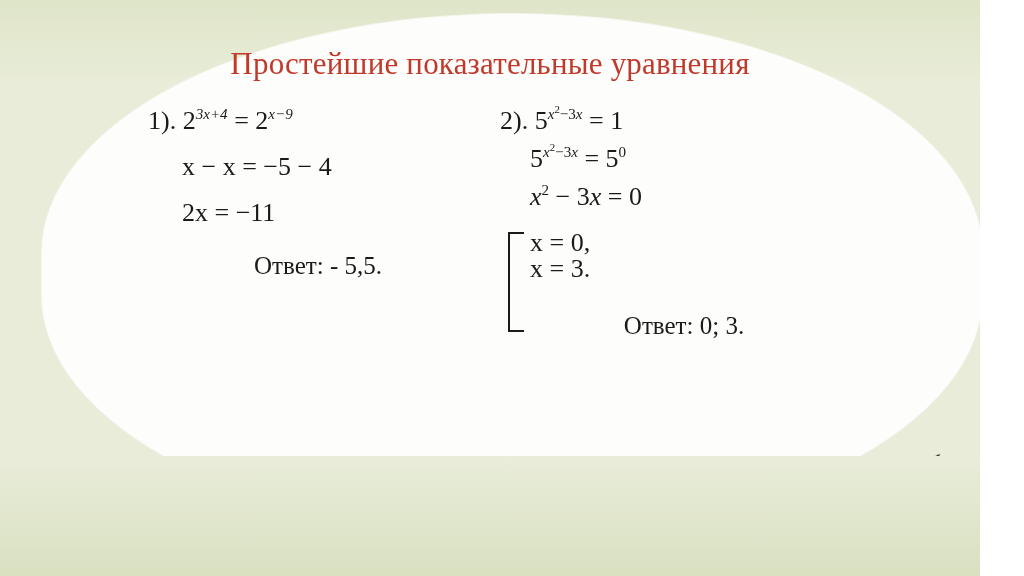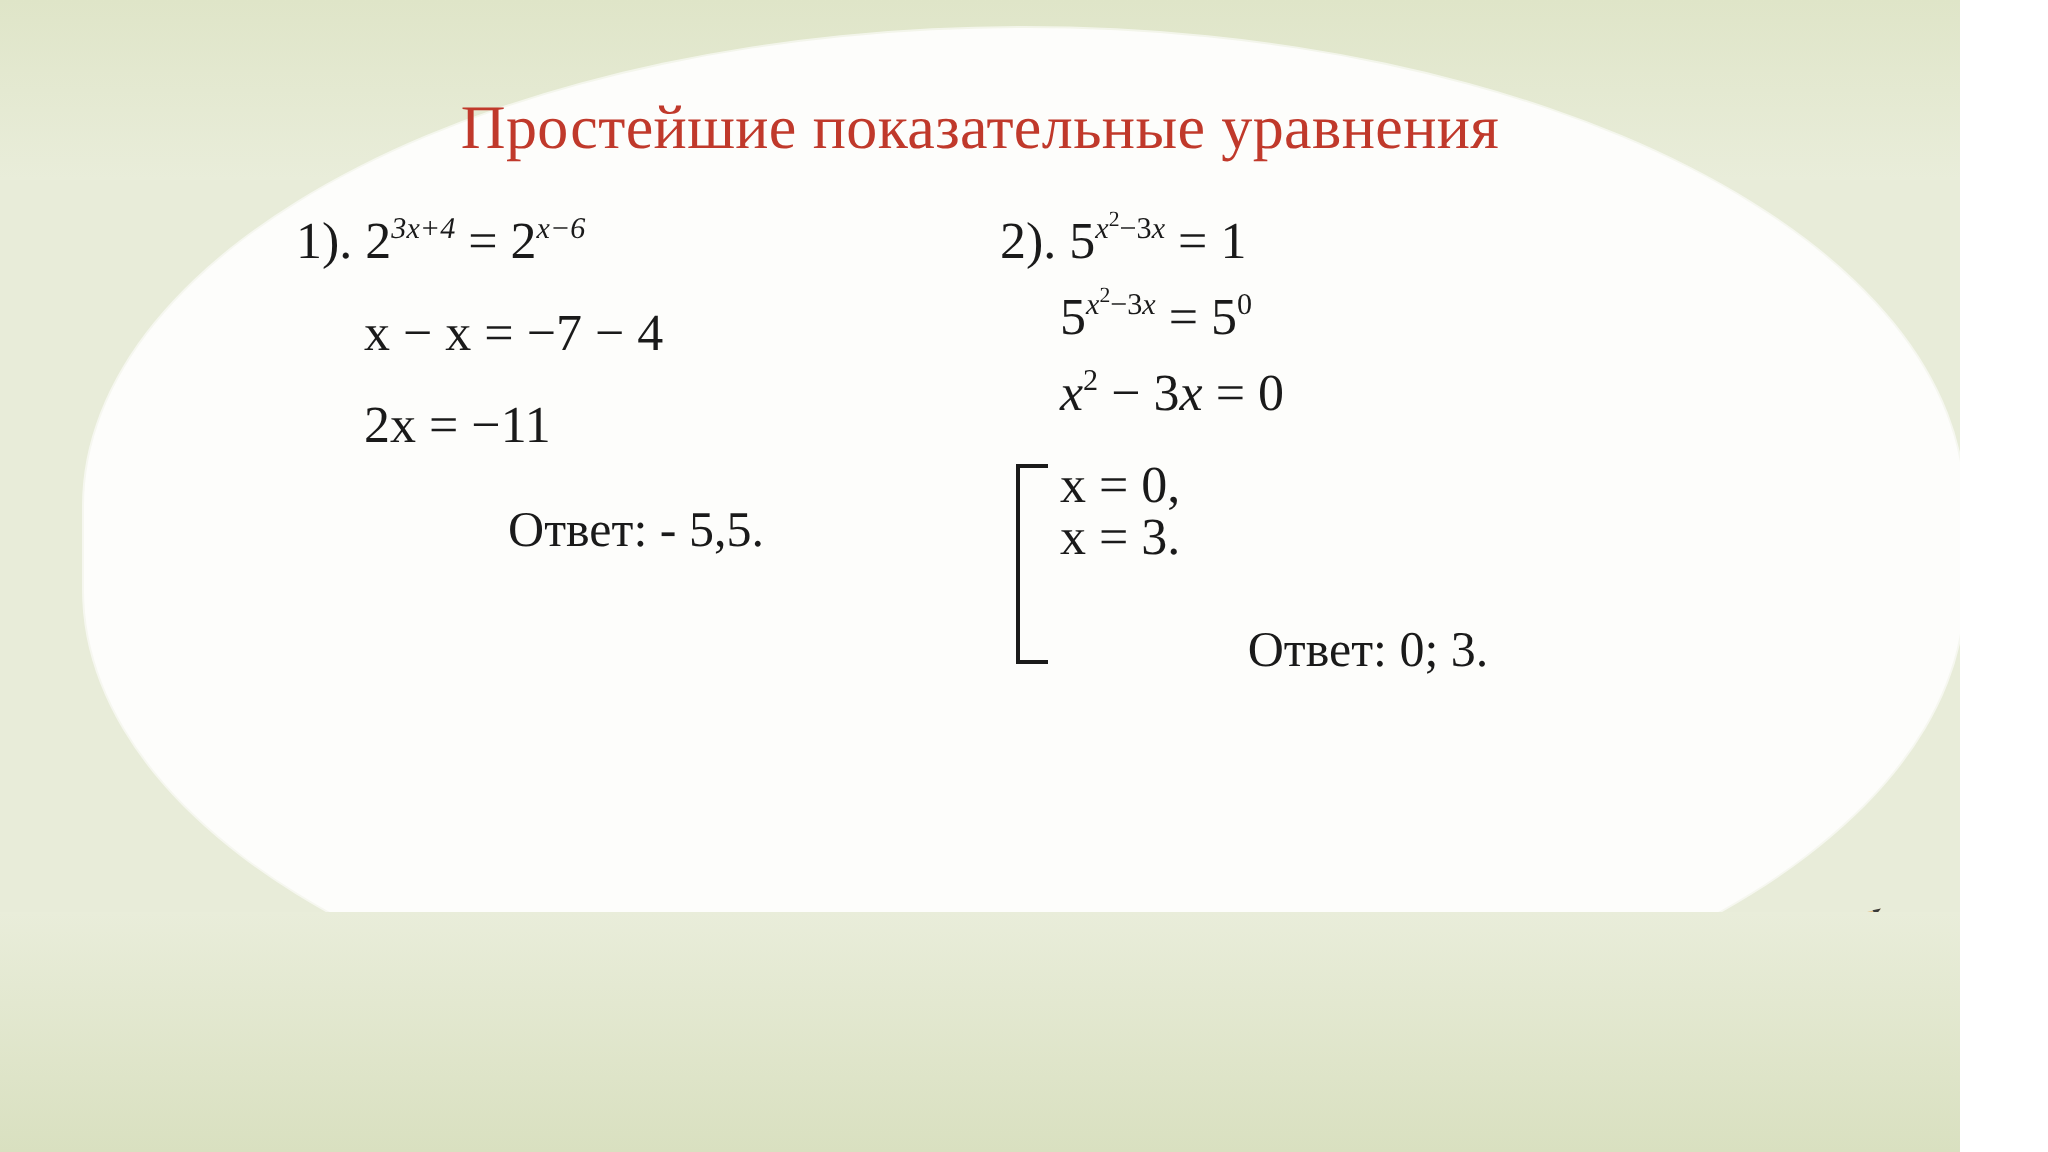--- a/index.html
+++ b/index.html
@@ -162,25 +162,25 @@
 
   <div class="col col-left">
 
     <div class="line eq-row">
       <span>1).</span>
       <span>
         <span>2</span><sup class="ex"><span>3x+4</span></sup>
       </span>
       <span>=</span>
       <span>
-        <span>2</span><sup class="ex"><span>x−6</span></sup>
+        <span>2</span><sup class="ex"><span>x−9</span></sup>
       </span>
     </div>
 
-    <div class="line eq-row indent">x − x = −7 − 4</div>
+    <div class="line eq-row indent">x − x = −5 − 4</div>
     <div class="line eq-row indent">2x = −11</div>
 
     <div class="answer answer-left">Ответ: - 5,5.</div>
   </div>
 
   <div class="col col-right">
 
     <div class="line eq-row tight">
       <span>2).</span>
       <span>

